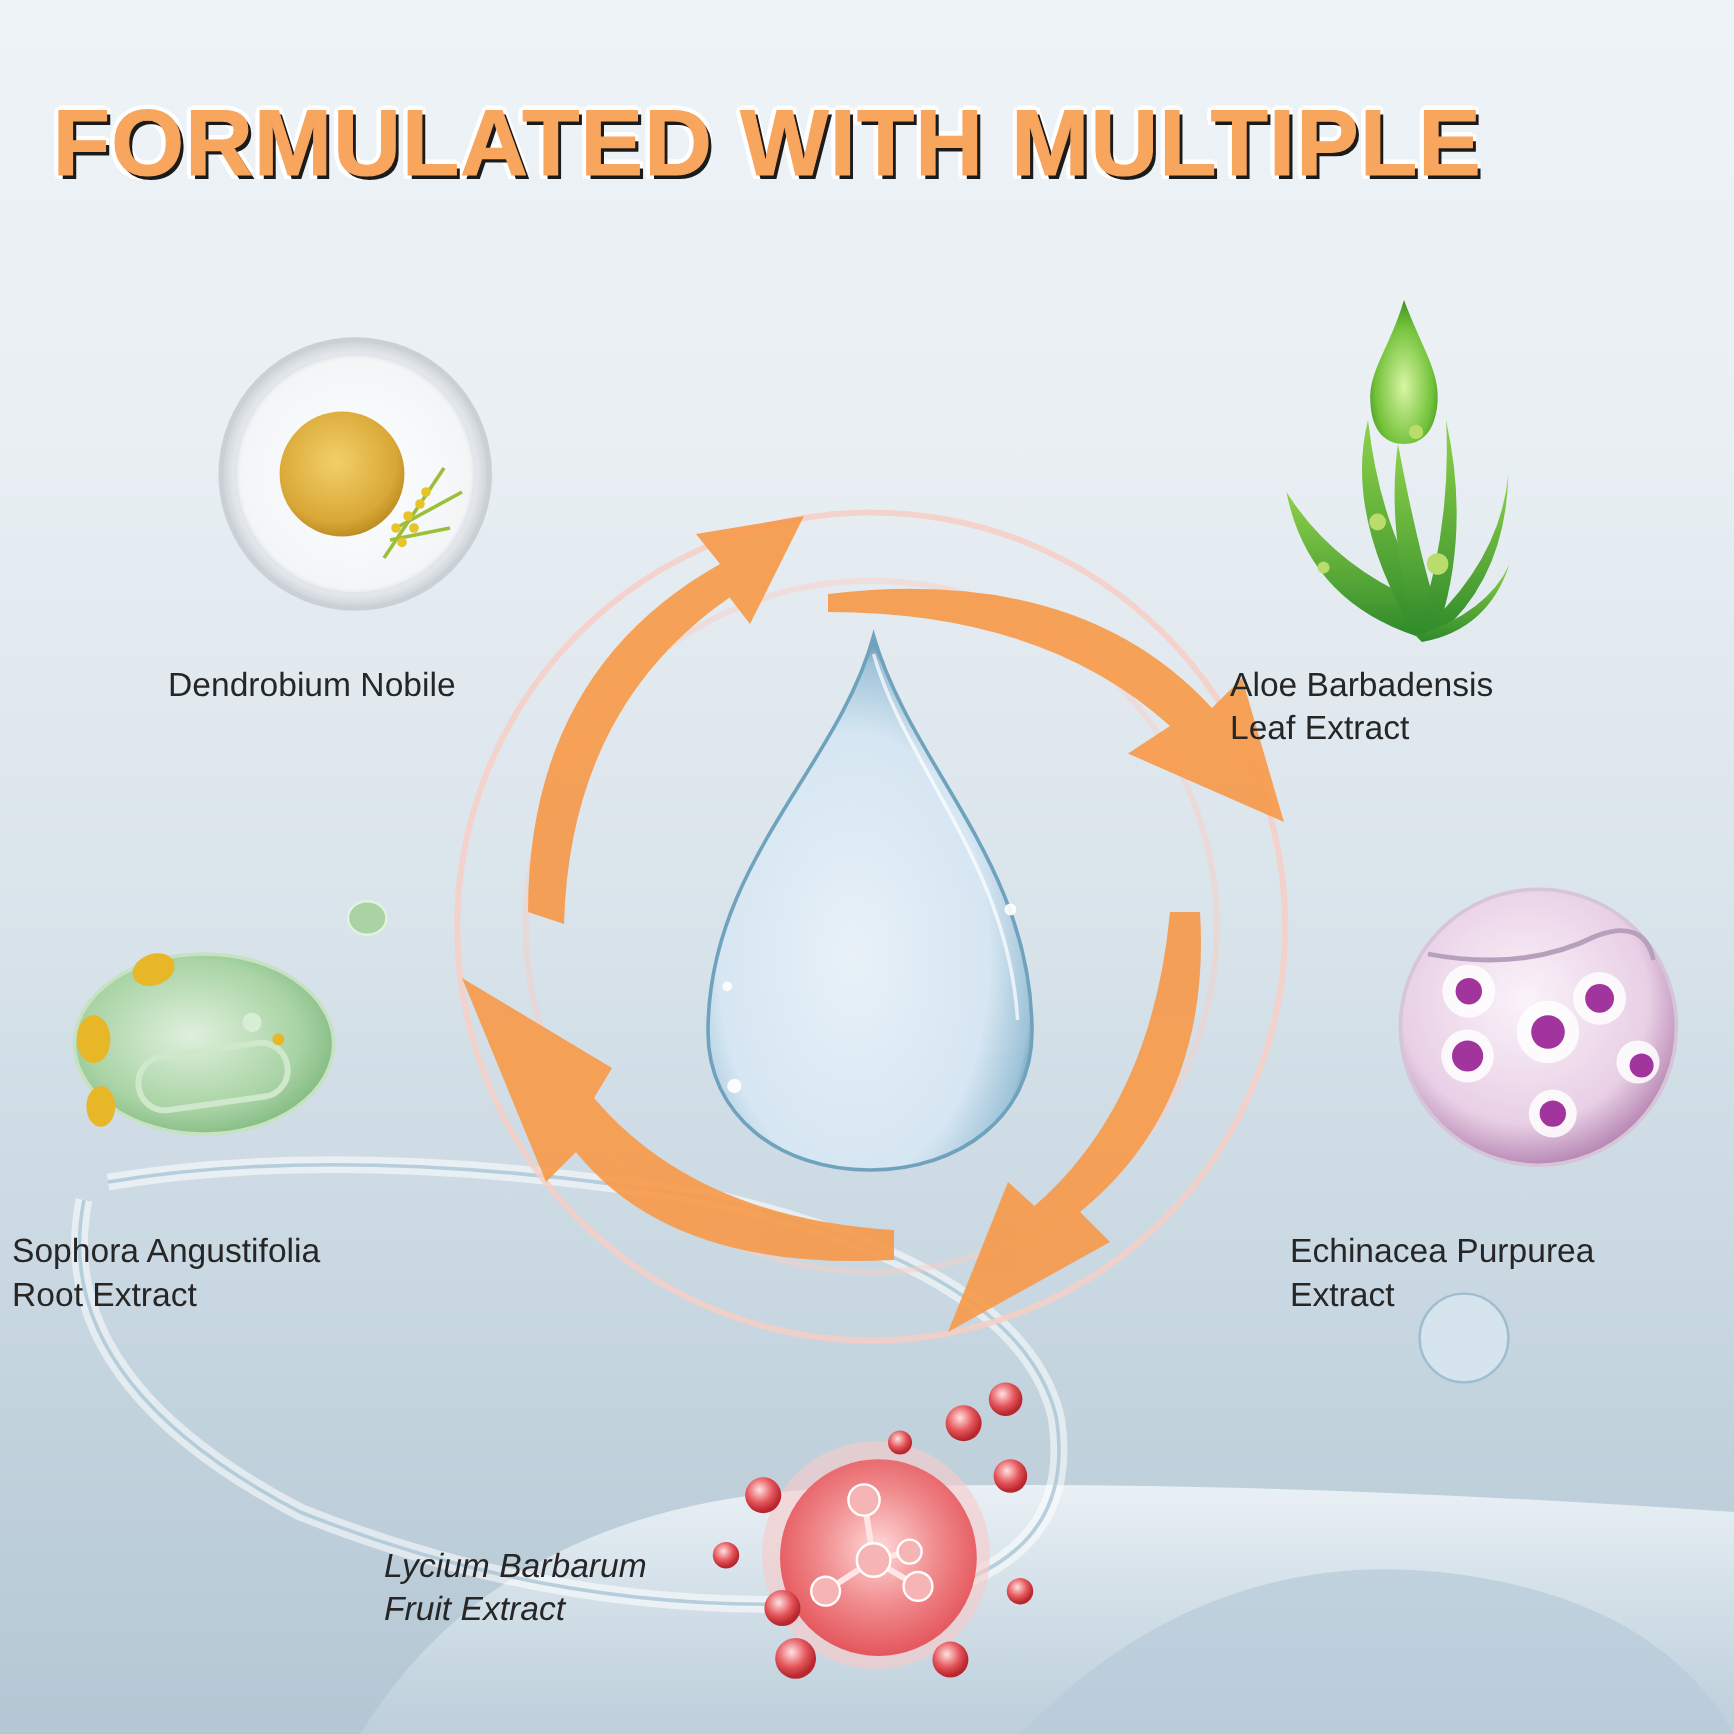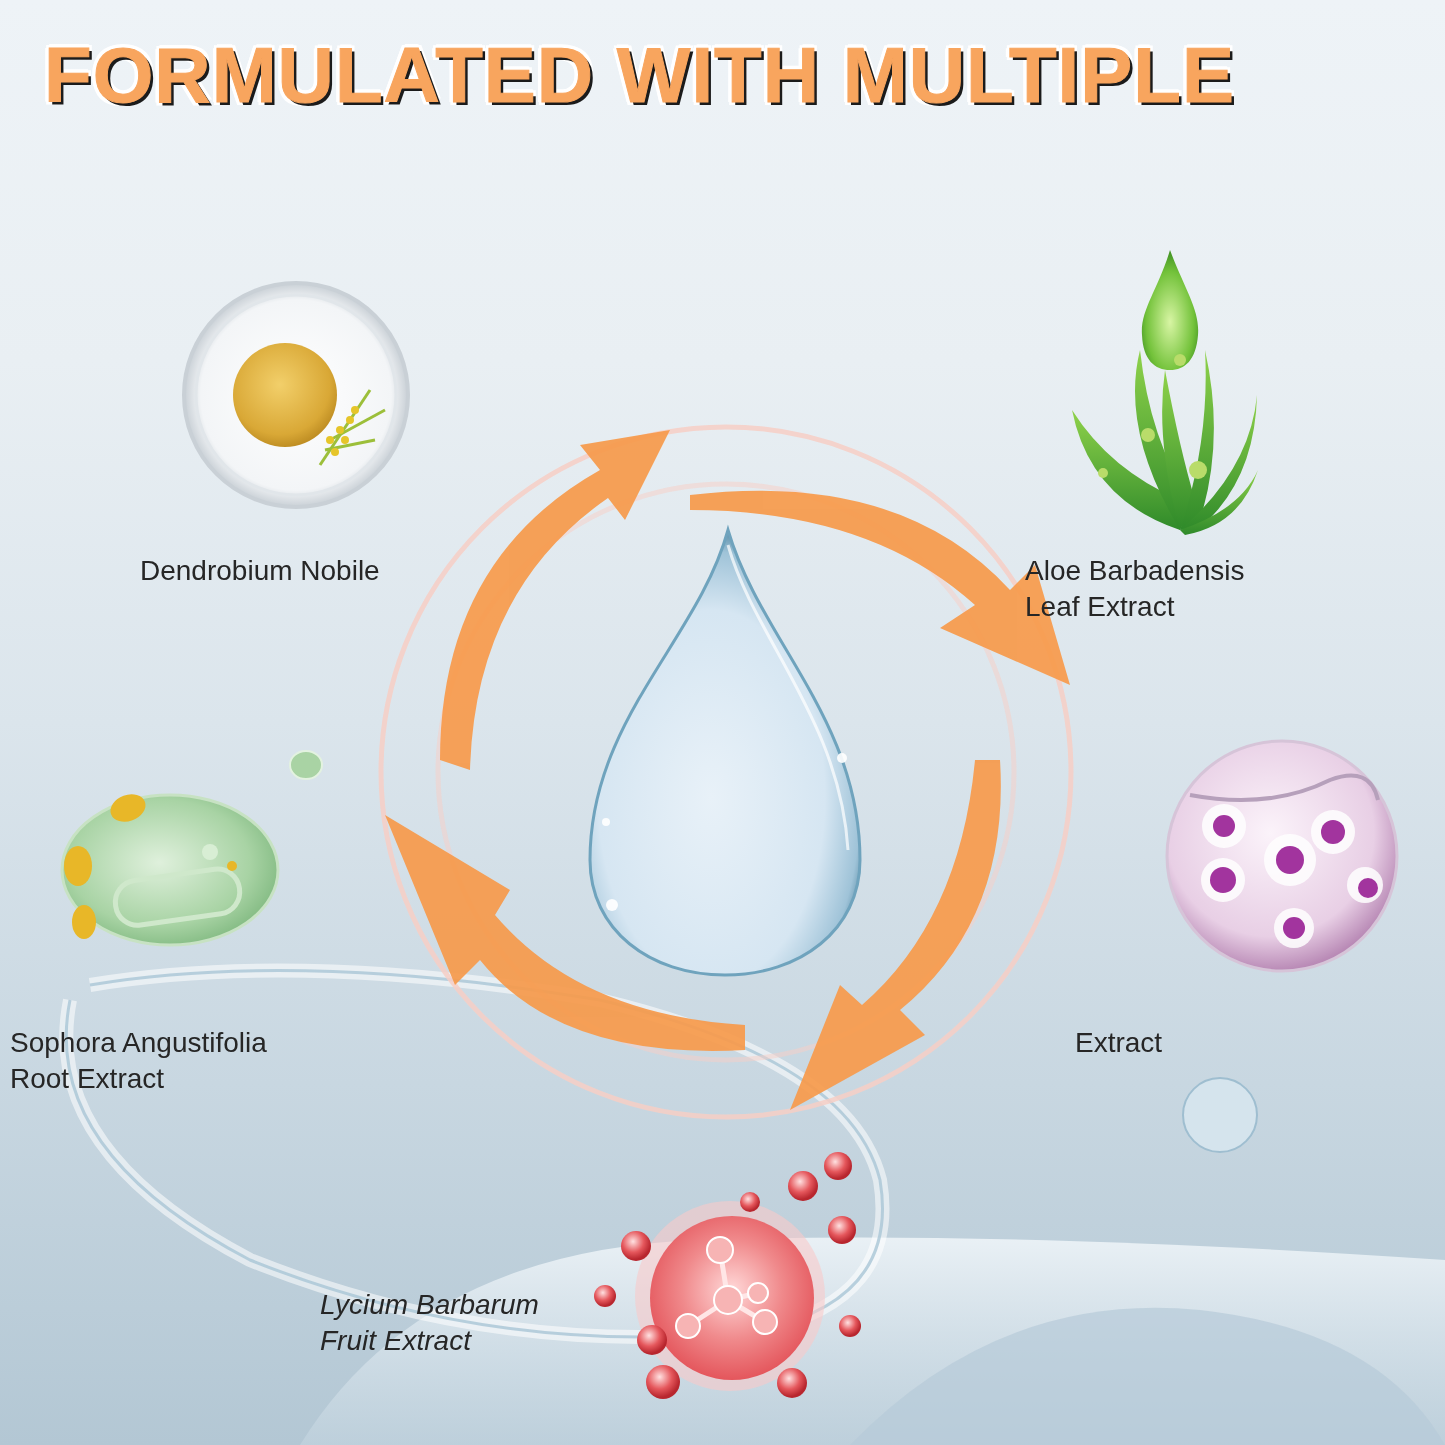--- a/index.html
+++ b/index.html
@@ -4,21 +4,21 @@
 <style>
   html, body { margin:0; padding:0; }
   body { width:1445px; height:1445px; overflow:hidden; position:relative;
     font-family:"Liberation Sans", sans-serif;
     background: linear-gradient(180deg, #eef3f7 0%, #e9eff3 25%, #dbe5ec 50%, #c8d7e1 75%, #b3c7d4 100%); }
   .title { position:absolute; left:44px; top:30px; margin:0;
     font-family:"Liberation Sans", sans-serif; font-weight:bold; font-size:78px; line-height:90px;
     color:#f8a55e; letter-spacing:1px;
     -webkit-text-stroke: 1px #f8a55e;
     text-shadow: 3px 3px 0 #1b1b1b, -3px -3px 0 #ffffff, 3px -3px 0 #ffffff, -3px 3px 0 #ffffff, 0 -4px 0 #fff, -4px 0 0 #fff; }
-  .title span { display:block; white-space:nowrap; }
+  .title span { display:block; white-space:nowrap;margin-top:44px; }
   .scene { position:absolute; left:0; top:0; width:1445px; height:1445px; }
   .label { position:absolute; color:#262626; font-size:28px; line-height:36px; white-space:nowrap; }
   .label span { display:block; }
 </style>
 </head>
 <body>
 
 <svg class="scene" viewBox="0 0 1445 1445" xmlns="http://www.w3.org/2000/svg">
   <defs>
     <radialGradient id="dropG" cx="45%" cy="60%" r="60%">
@@ -220,19 +220,20 @@
   <span>Aloe Barbadensis</span>
   <span>Leaf Extract</span>
 </div>
 
 <div class="label" style="left:10px; top:1025px; width:318px;">
   <span>Sophora Angustifolia</span>
   <span>Root Extract</span>
 </div>
 
 <div class="label" style="left:1075px; top:1025px; width:310px;">
+  <span>Echinacea Purpurea</span>
   <span>Extract</span>
 </div>
 
 <div class="label" style="left:320px; top:1287px; width:300px;font-style:italic;">
   <span>Lycium Barbarum</span>
   <span>Fruit Extract</span>
 </div>
 
 </body></html>

